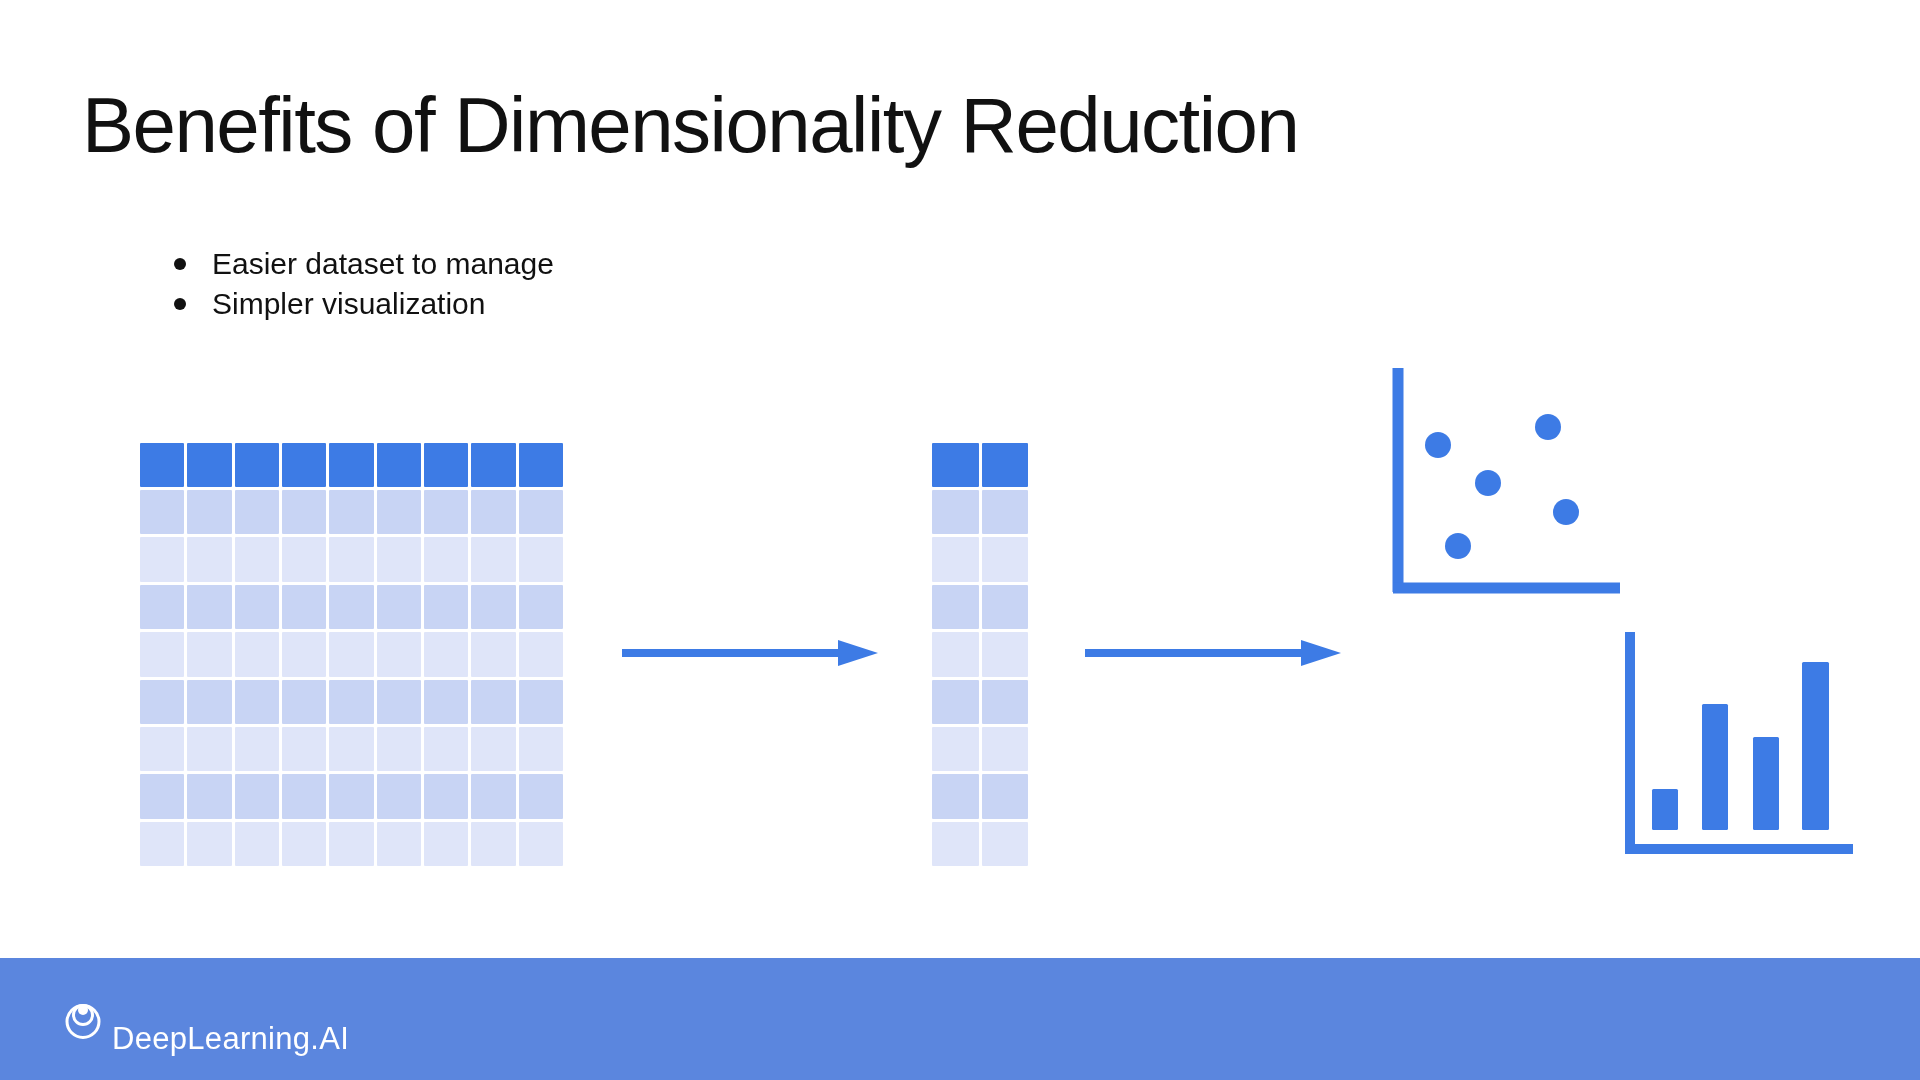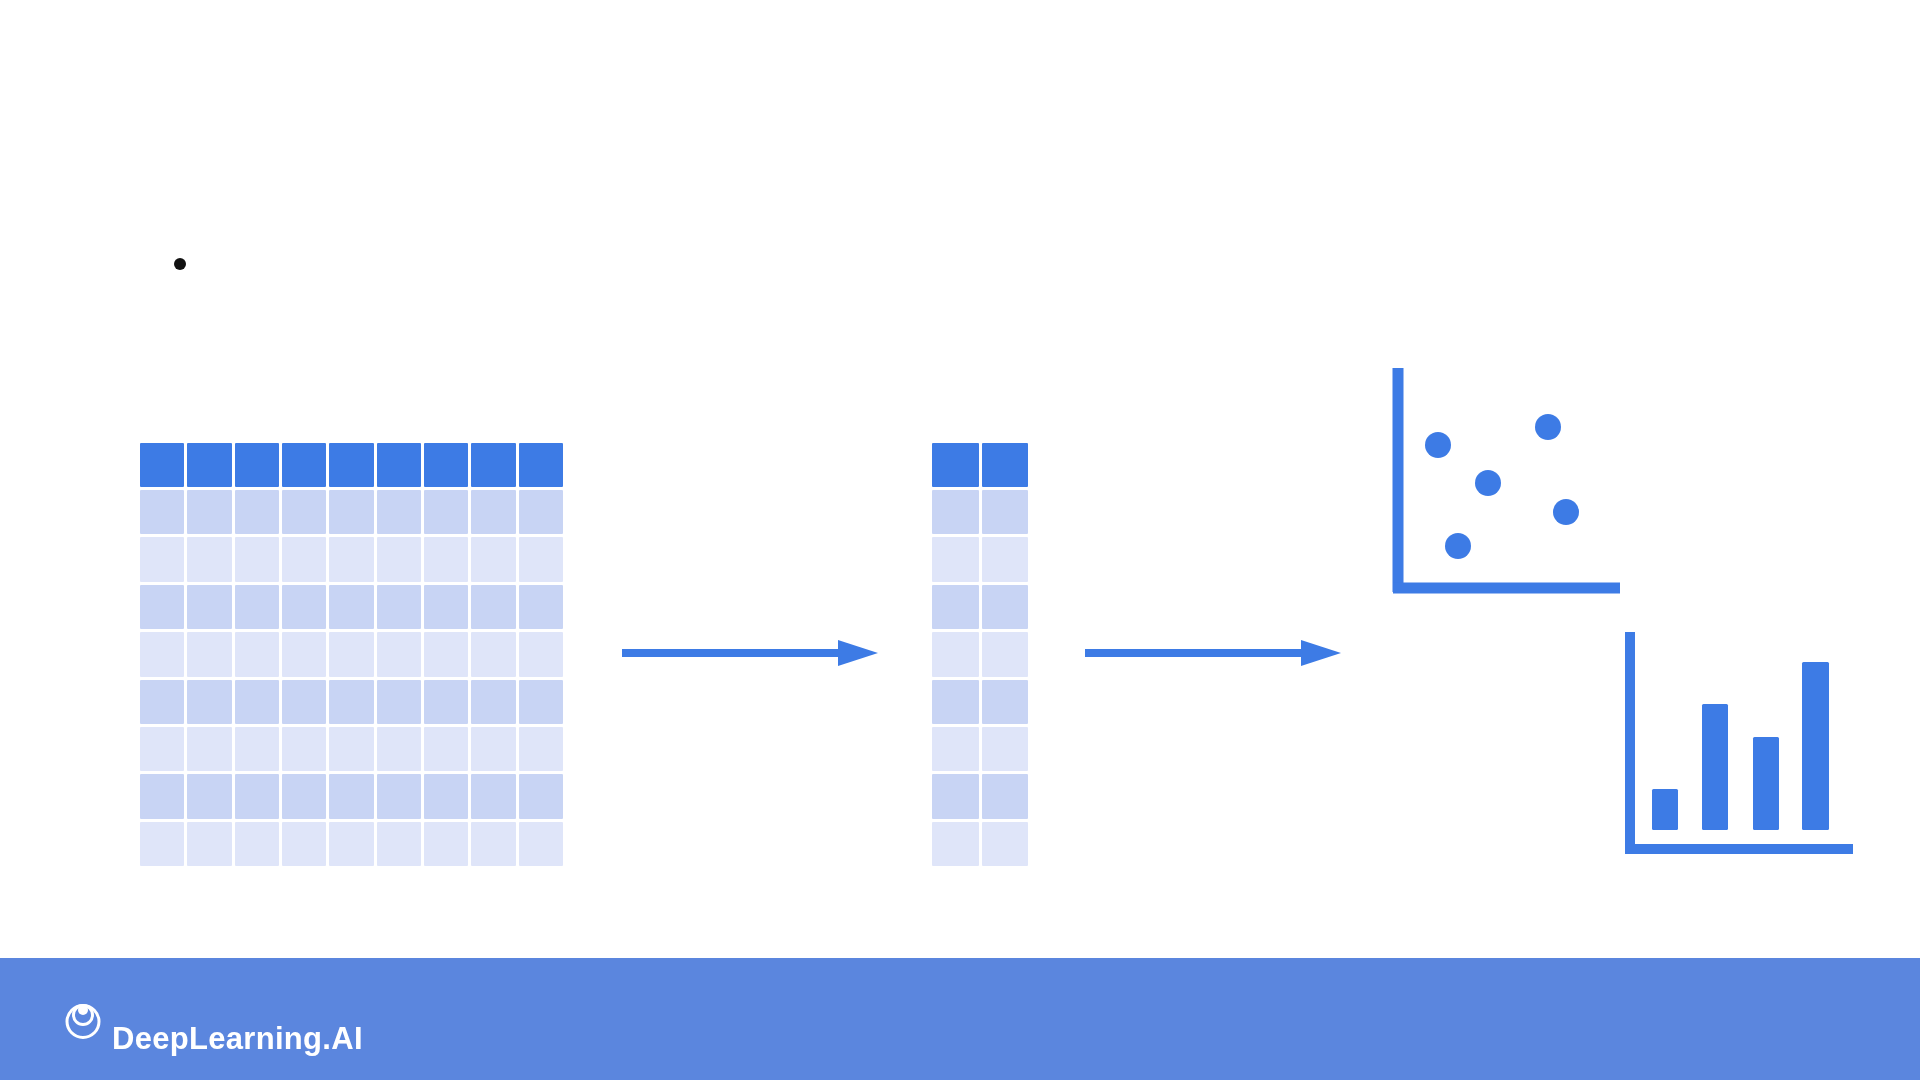--- a/index.html
+++ b/index.html
@@ -37,33 +37,39 @@
   .cell.header{background:var(--accent);}
   .cell.dark{background:var(--row-dark);}
   .cell.light{background:var(--row-light);}
   .abs{position:absolute;}
   .footer{
     position:absolute;left:0;top:958px;width:1920px;height:122px;
     background:var(--footer-bg);
     display:flex;align-items:center;box-sizing:border-box;padding-left:62px;
   }
   .brand{
-    color:#ffffff;font-size:31px;font-weight:700;letter-spacing:0.3px;
+    color:#ffffff;font-size:31px;font-weight:400;letter-spacing:0.3px;
     margin-left:8px;white-space:nowrap;margin-top:39px;
   }
 </style>
 </head>
 <body style="--accent: #3d7be5; --row-dark: #c8d4f4; --row-light: #dfe5f9; --footer-bg: #5b86de; --text: #111111;">
 
 <div class="slide">
 
+  <h1 class="title">Benefits of Dimensionality Reduction</h1>
 
   <ul class="bullets">
     <li>
       <span class="dot"></span>
+      <span>Easier dataset to manage</span>
+    </li>
+    <li>
+      <span class="dot"></span>
+      <span>Simpler visualization</span>
     </li>
   </ul>
 
   <div id="big-table" class="data-table" style="grid-template-columns: repeat(9, 1fr); grid-template-rows: 44px repeat(8, 1fr);">
       <div class="cell header"></div>
       <div class="cell header"></div>
       <div class="cell header"></div>
       <div class="cell header"></div>
       <div class="cell header"></div>
       <div class="cell header"></div>

